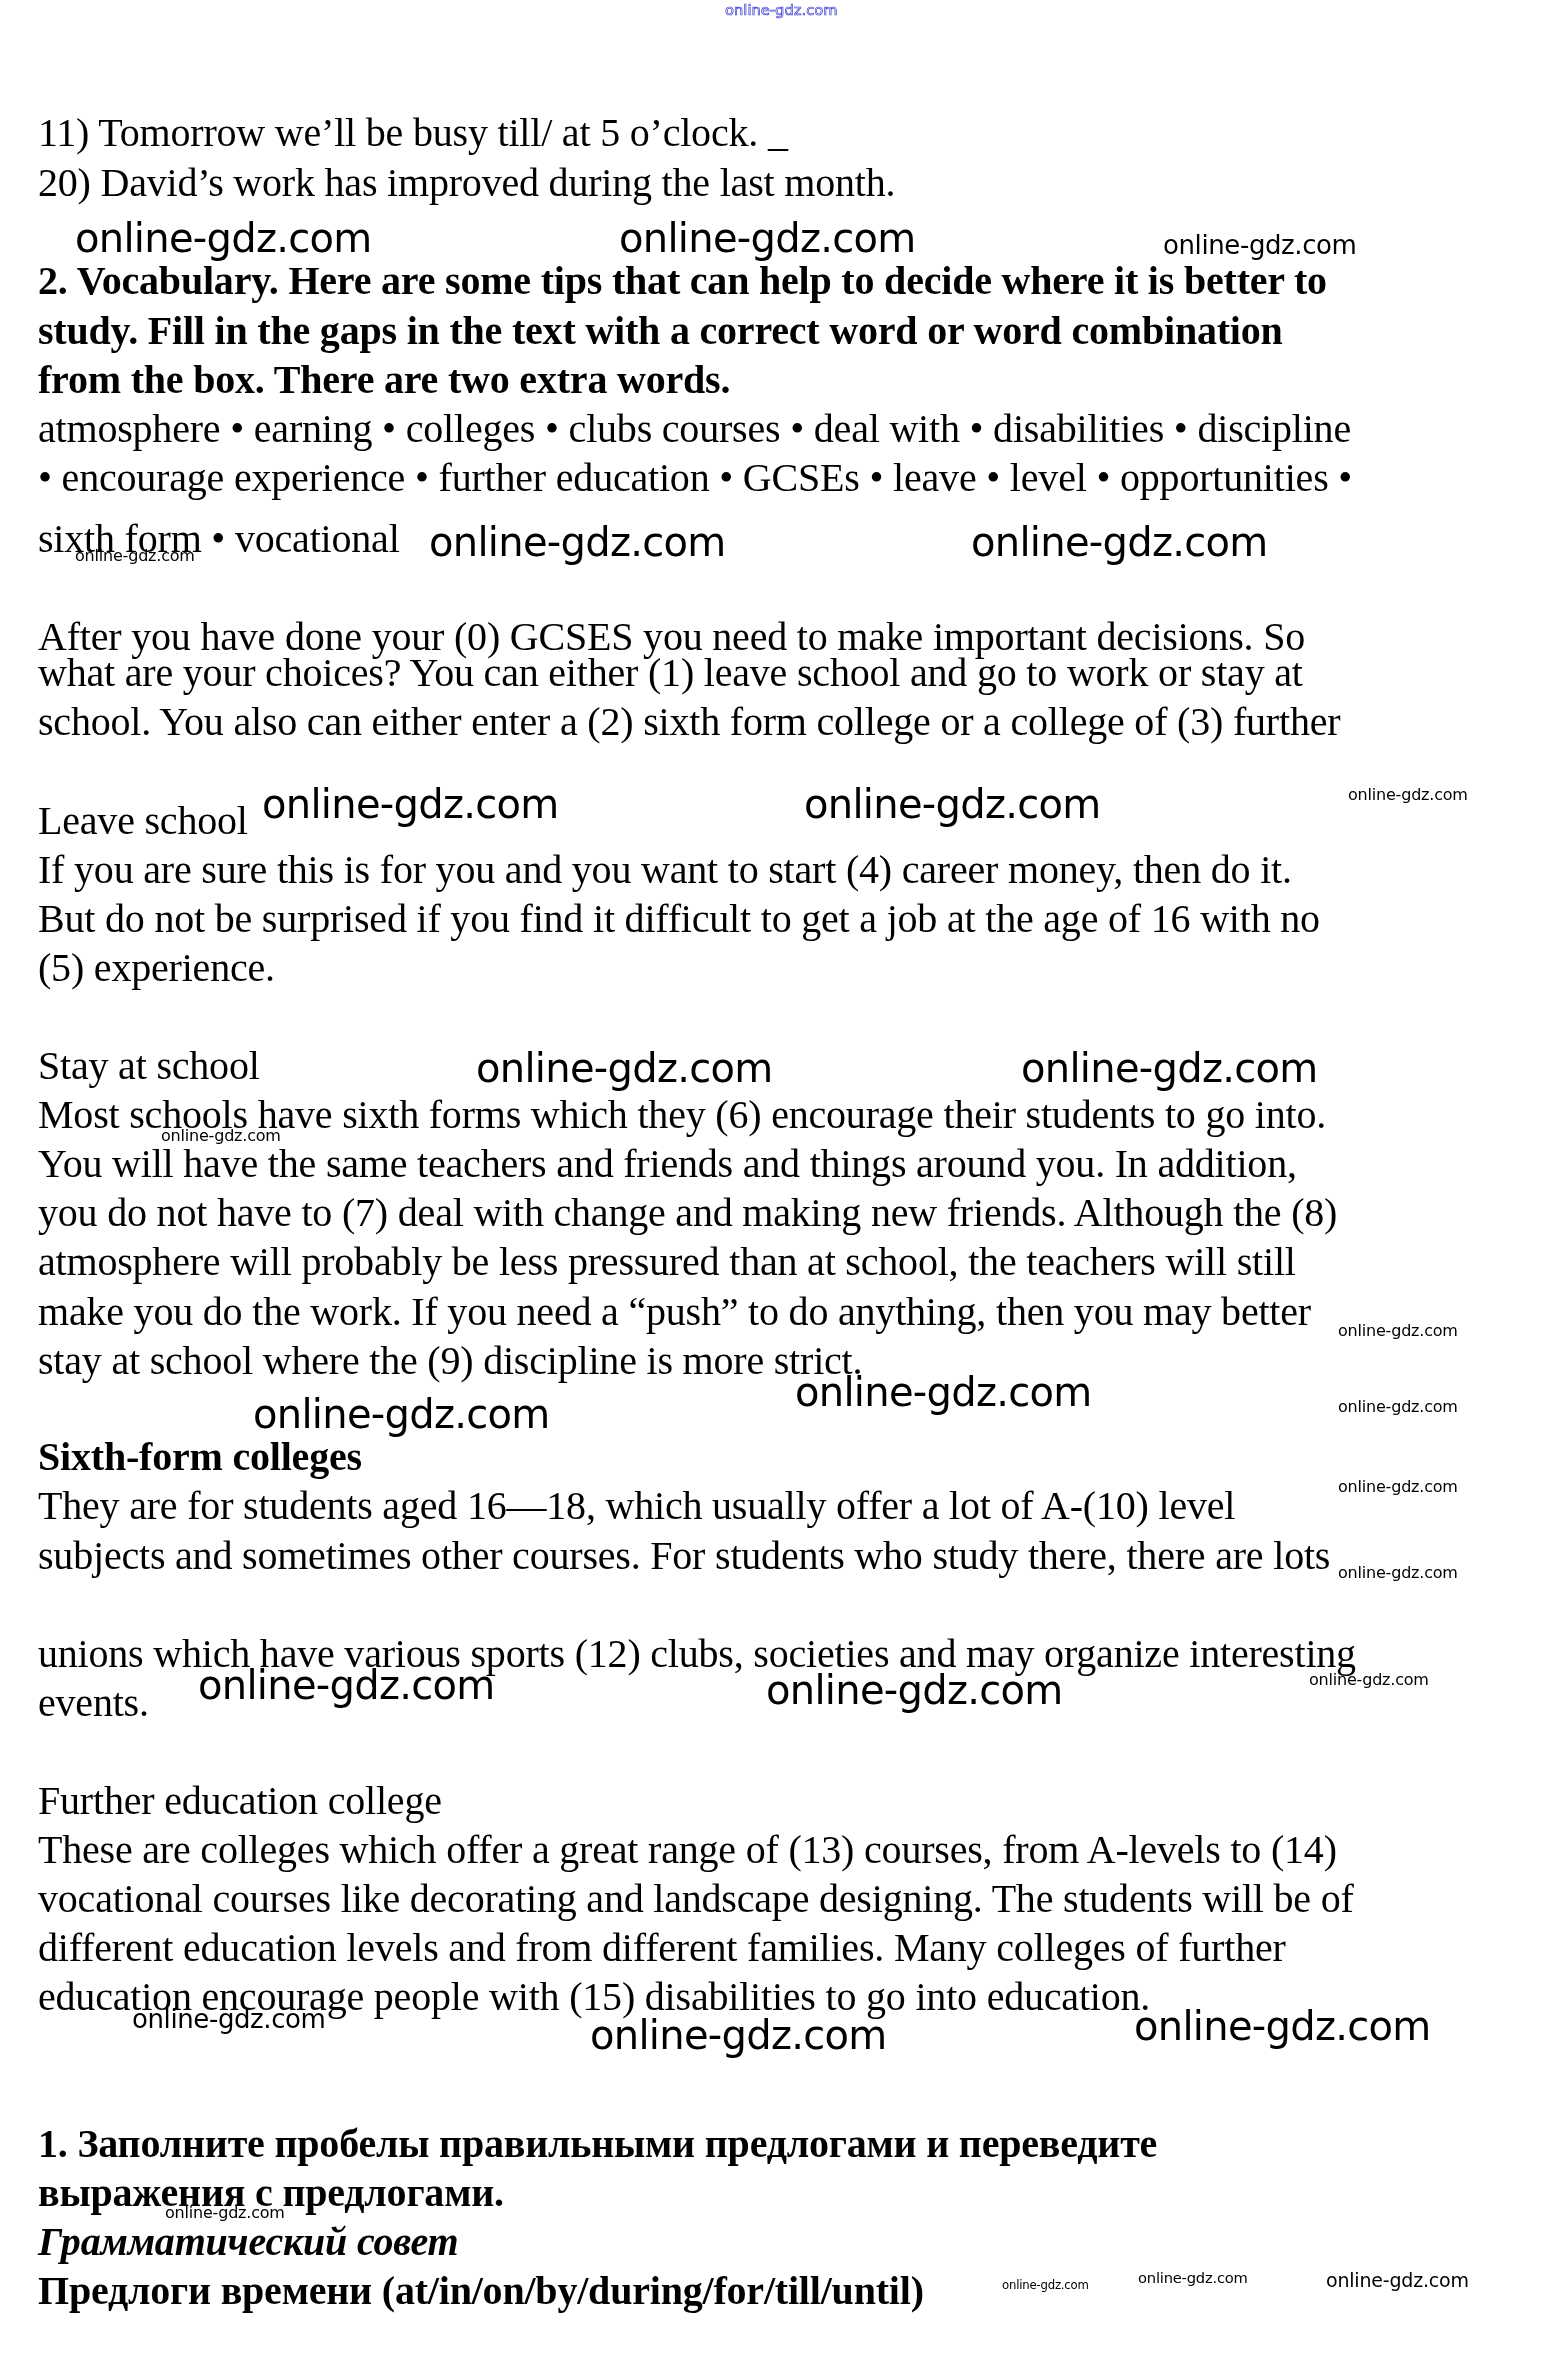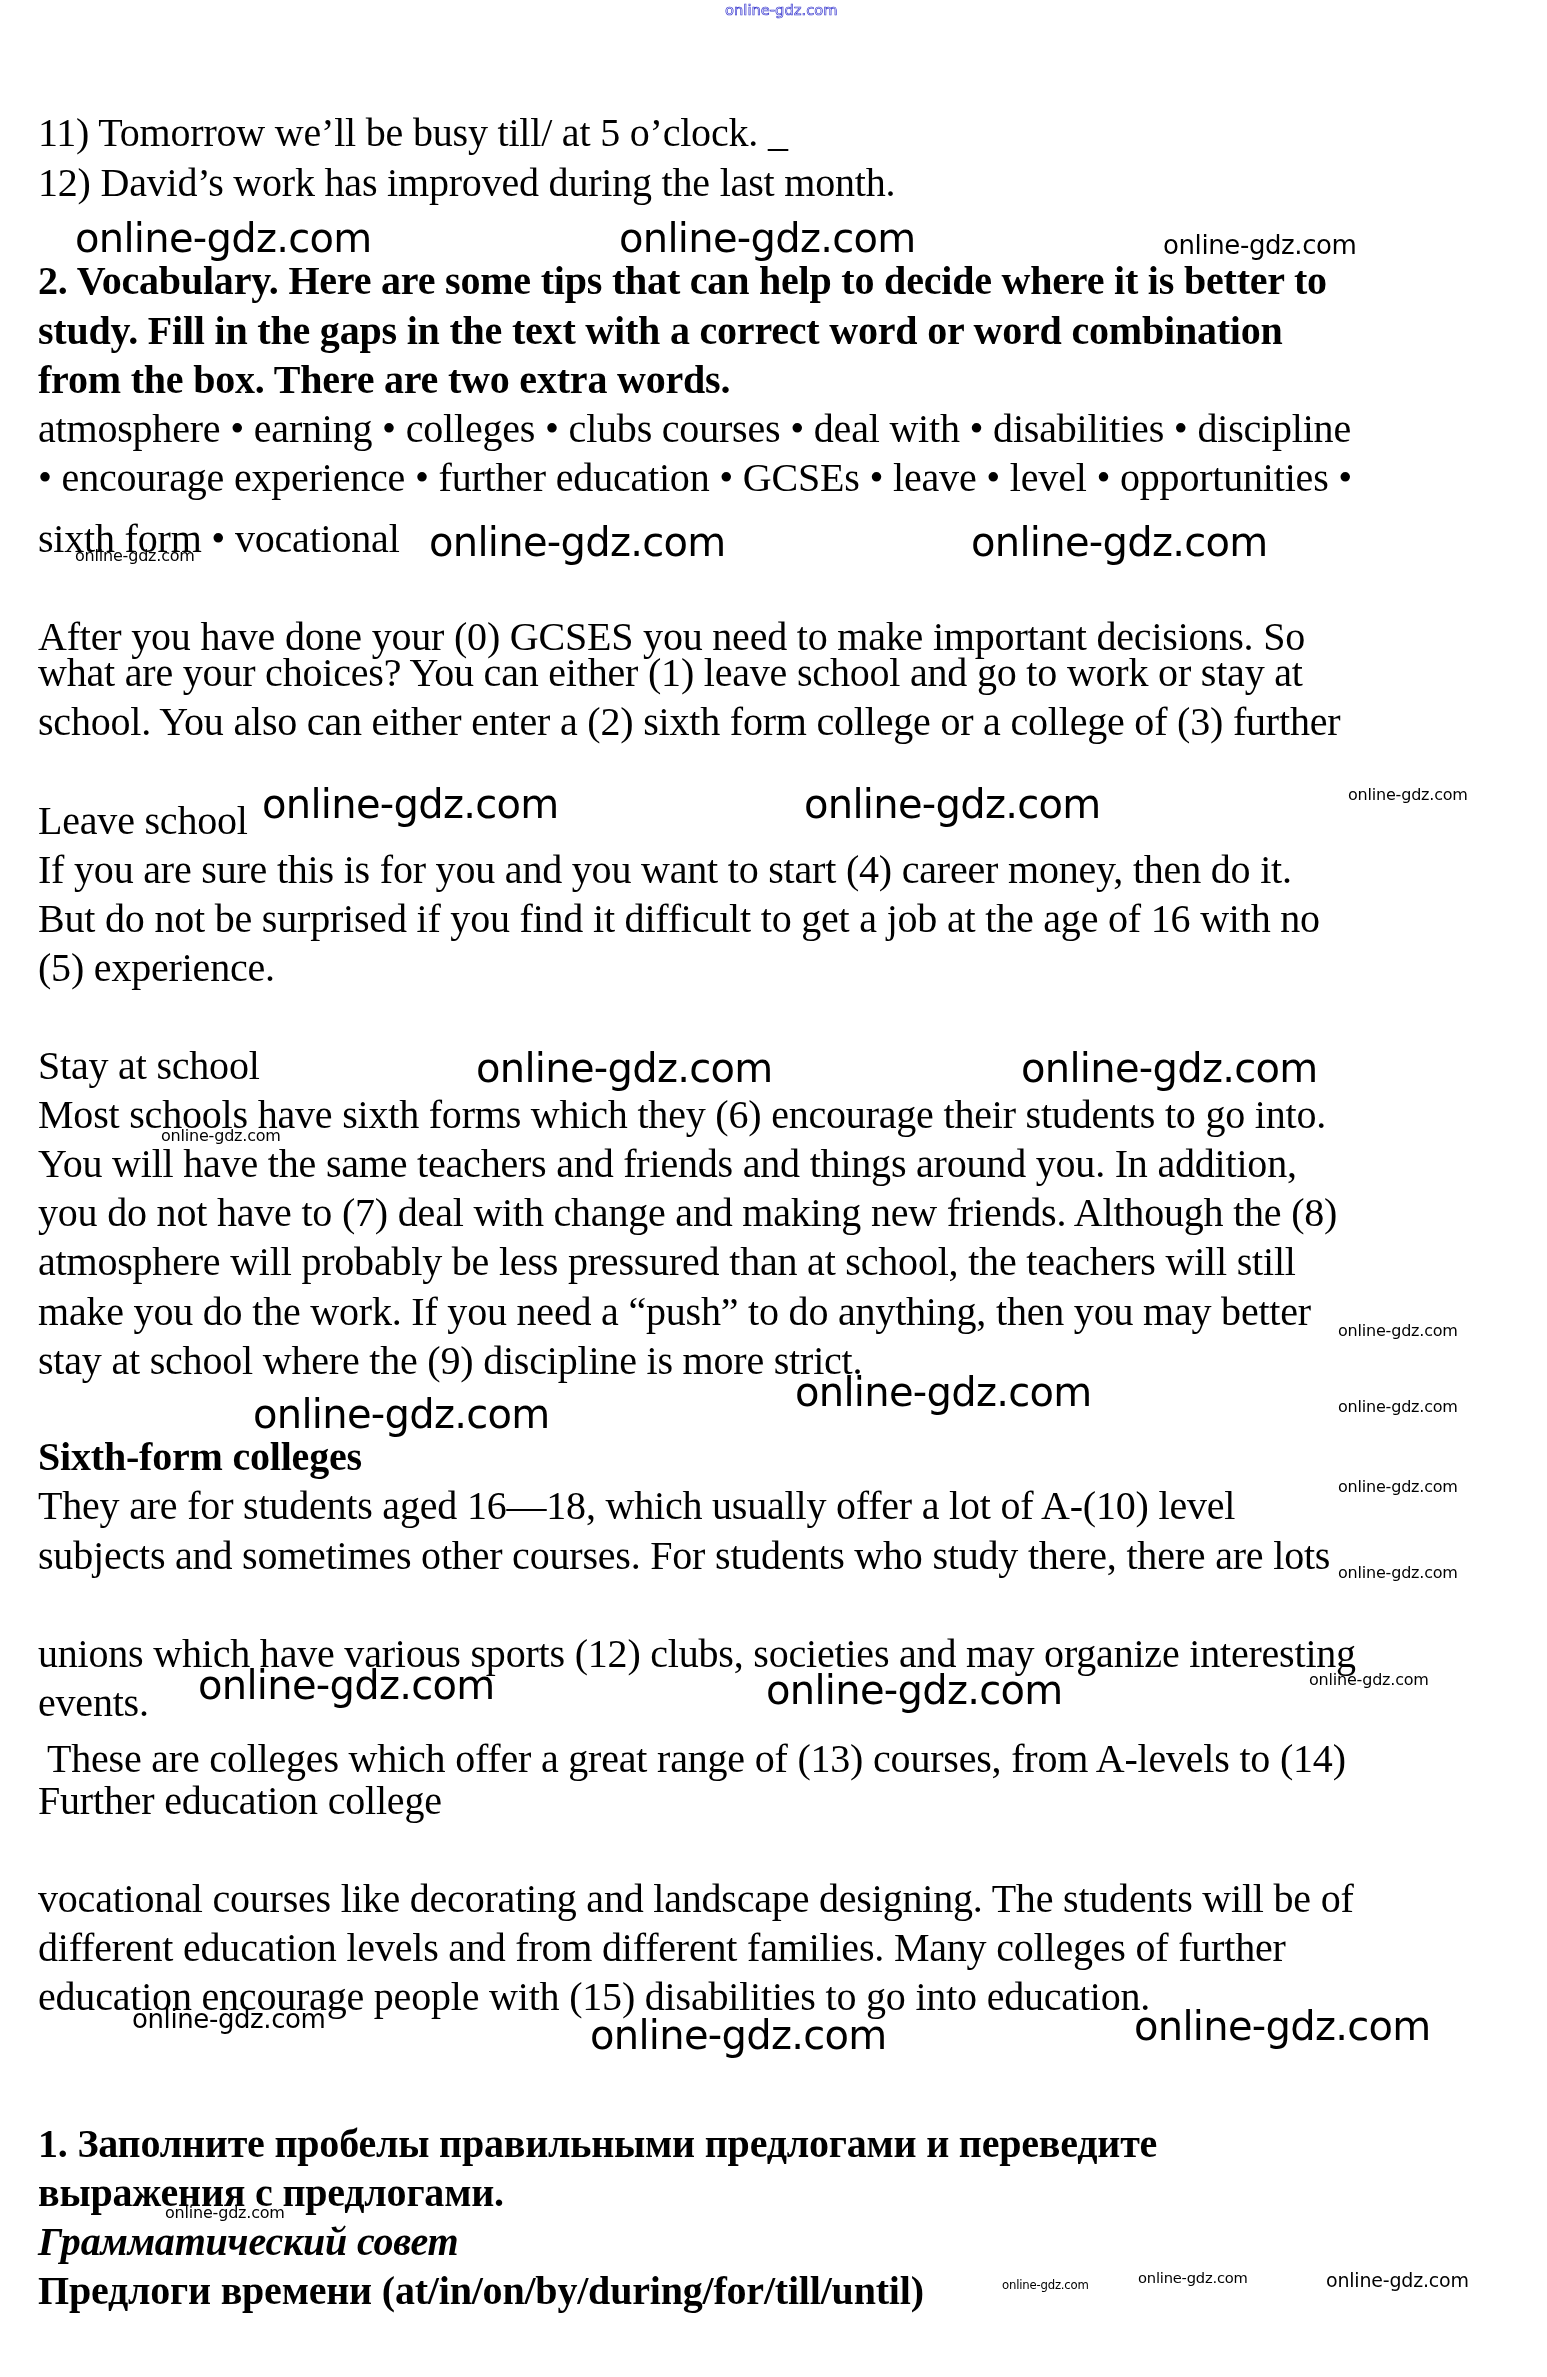--- a/index.html
+++ b/index.html
@@ -28,21 +28,21 @@
   }
 </style>
 </head>
 <body>
 
 <div class="page">
 
   <div class="wm wm-top" style="left:725px; top:2.9px;">online-gdz.com</div>
 
   <div class="line" style="top:108px;">11) Tomorrow we’ll be busy till/ at 5 o’clock. _</div>
-  <div class="line" style="top:158px;">12) David’s work has improved during the last month.</div>
+  <div class="line" style="top:158px;">20) David’s work has improved during the last month.</div>
 
   <div class="wm wm-lg" style="left:75px; top:218px;">online-gdz.com</div>
   <div class="wm wm-lg" style="left:619px; top:218px;">online-gdz.com</div>
   <div class="wm wm-md" style="left:1163px; top:232px;">online-gdz.com</div>
 
   <div class="line bold" style="top:256px;">2. Vocabulary. Here are some tips that can help to decide where it is better to</div>
   <div class="line bold" style="top:306px;">study. Fill in the gaps in the text with a correct word or word combination</div>
   <div class="line bold" style="top:355px;">from the box. There are two extra words.</div>
 
   <div class="line" style="top:404px;">atmosphere • earning • colleges • clubs courses • deal with • disabilities • discipline</div>
@@ -86,21 +86,21 @@
   <div class="line" style="top:1481px;">They are for students aged 16—18, which usually offer a lot of A-(10) level</div>
   <div class="line" style="top:1531px;">subjects and sometimes other courses. For students who study there, there are lots</div>
   <div class="wm wm-sm" style="left:1338px; top:1565px;">online-gdz.com</div>
   <div class="line" style="top:1629px;">unions which have various sports (12) clubs, societies and may organize interesting</div>
   <div class="wm wm-sm" style="left:1309px; top:1672px;">online-gdz.com</div>
   <div class="line" style="top:1678px;">events.</div>
   <div class="wm wm-lg" style="left:198px; top:1665px;">online-gdz.com</div>
   <div class="wm wm-lg" style="left:766px; top:1670px;">online-gdz.com</div>
 
   <div class="line" style="top:1776px;">Further education college</div>
-  <div class="line" style="top:1734px;margin-left:9px;">These are colleges which offer a great range of (13) courses, from A-levels to (14)</div>
+  <div class="line" style="top:1825px;">These are colleges which offer a great range of (13) courses, from A-levels to (14)</div>
   <div class="line" style="top:1874px;">vocational courses like decorating and landscape designing. The students will be of</div>
   <div class="line" style="top:1923px;">different education levels and from different families. Many colleges of further</div>
   <div class="line" style="top:1972px;">education encourage people with (15) disabilities to go into education.</div>
   <div class="wm wm-md" style="left:132px; top:2006px;">online-gdz.com</div>
   <div class="wm wm-lg" style="left:590px; top:2015px;">online-gdz.com</div>
   <div class="wm wm-lg" style="left:1134px; top:2006px;">online-gdz.com</div>
 
   <div class="line bold" style="top:2119px;">1. Заполните пробелы правильными предлогами и переведите</div>
   <div class="line bold" style="top:2168px;">выражения с предлогами.</div>
   <div class="wm wm-sm" style="left:165px; top:2205px;">online-gdz.com</div>

